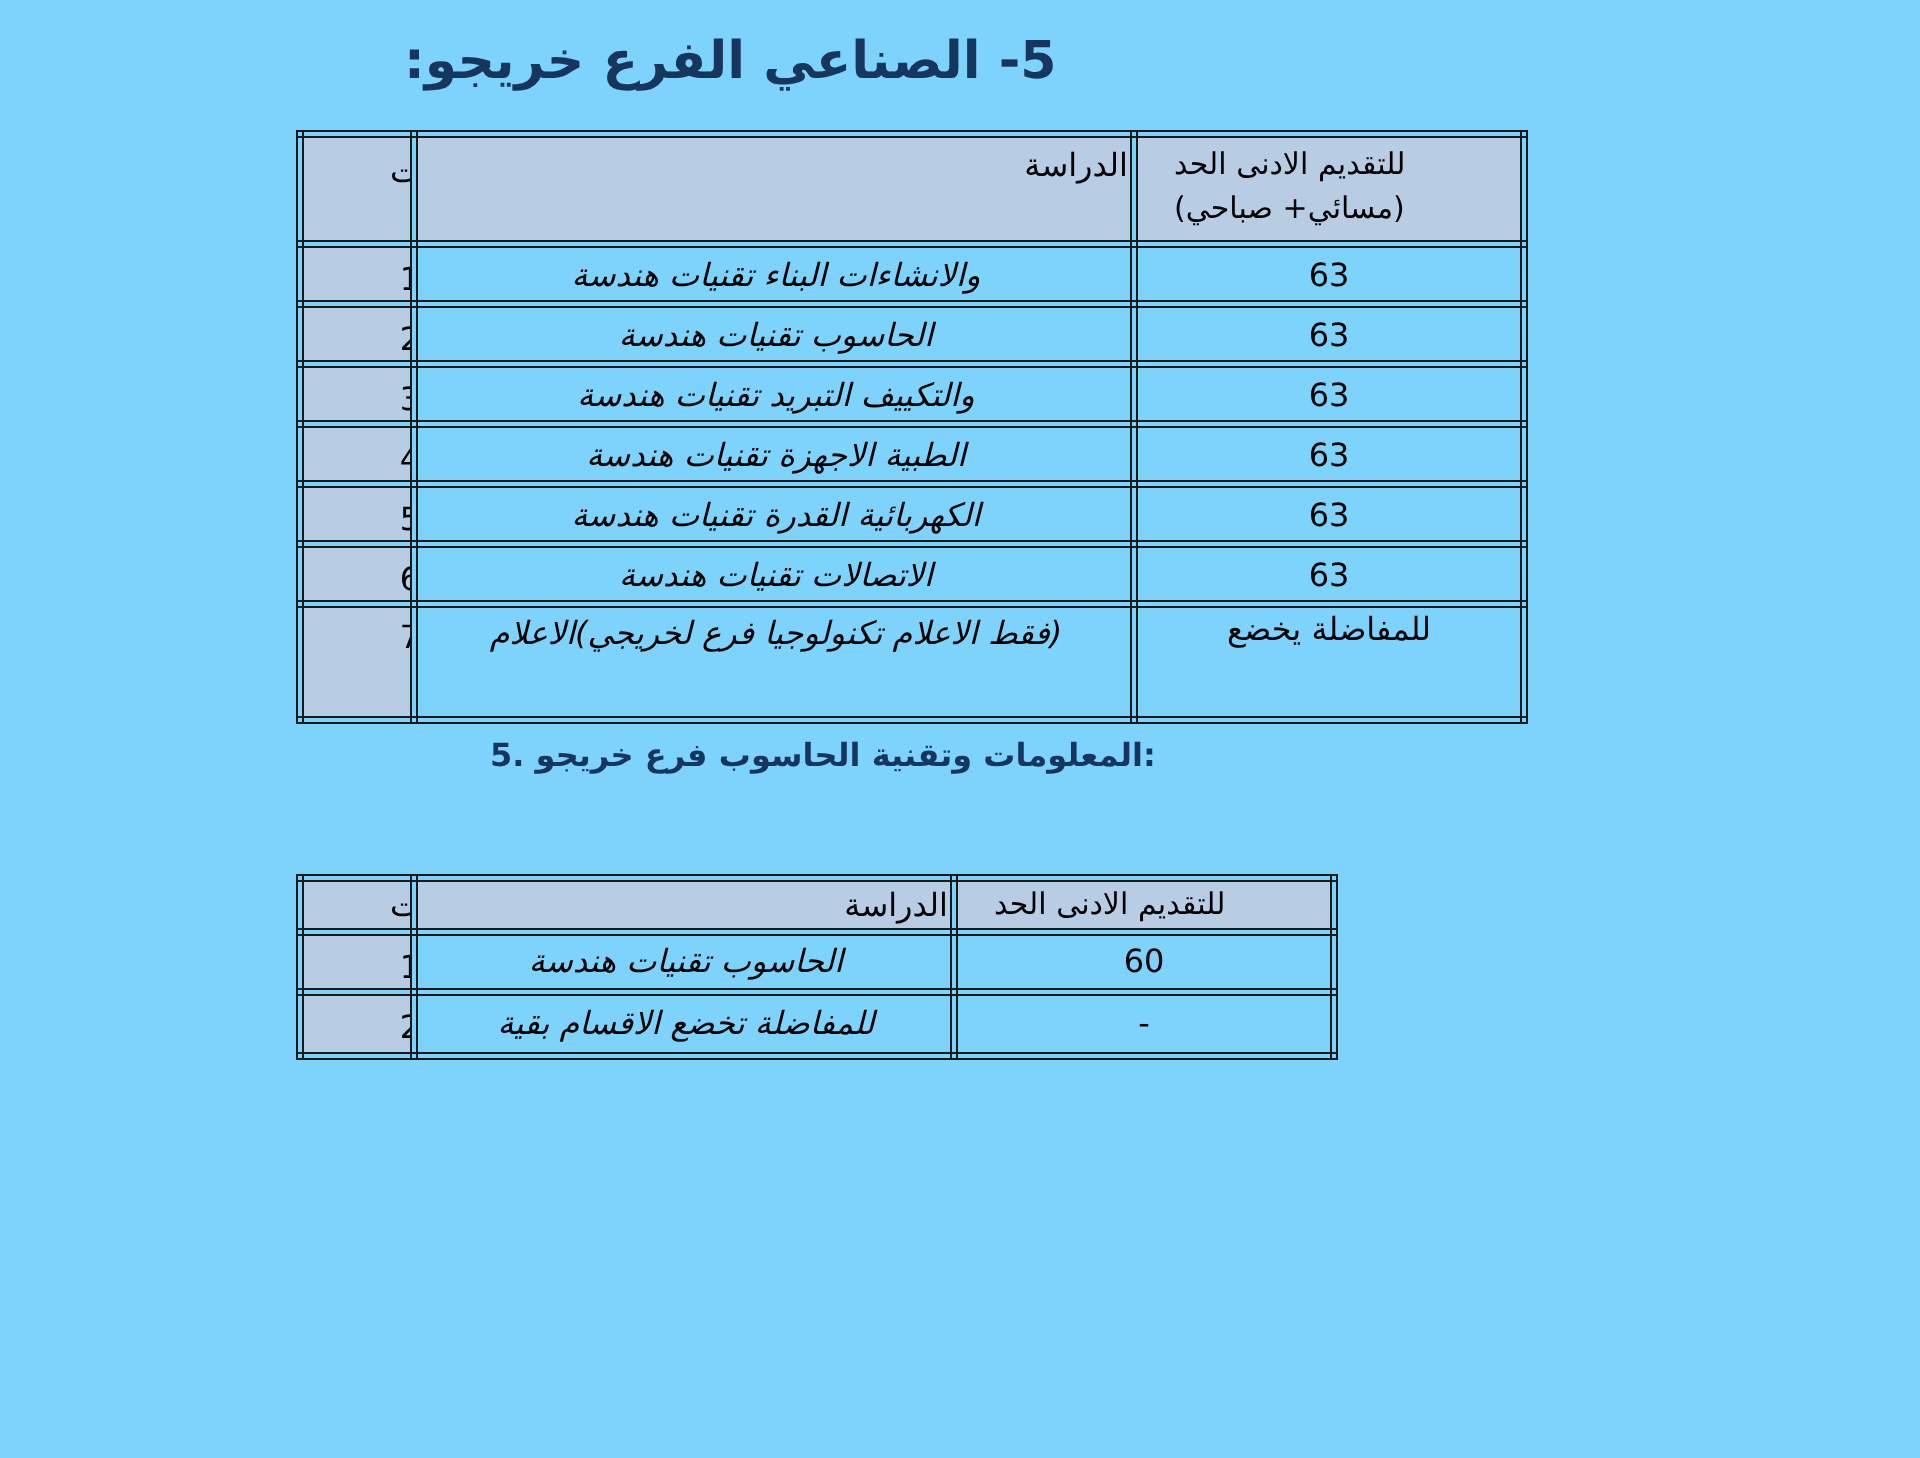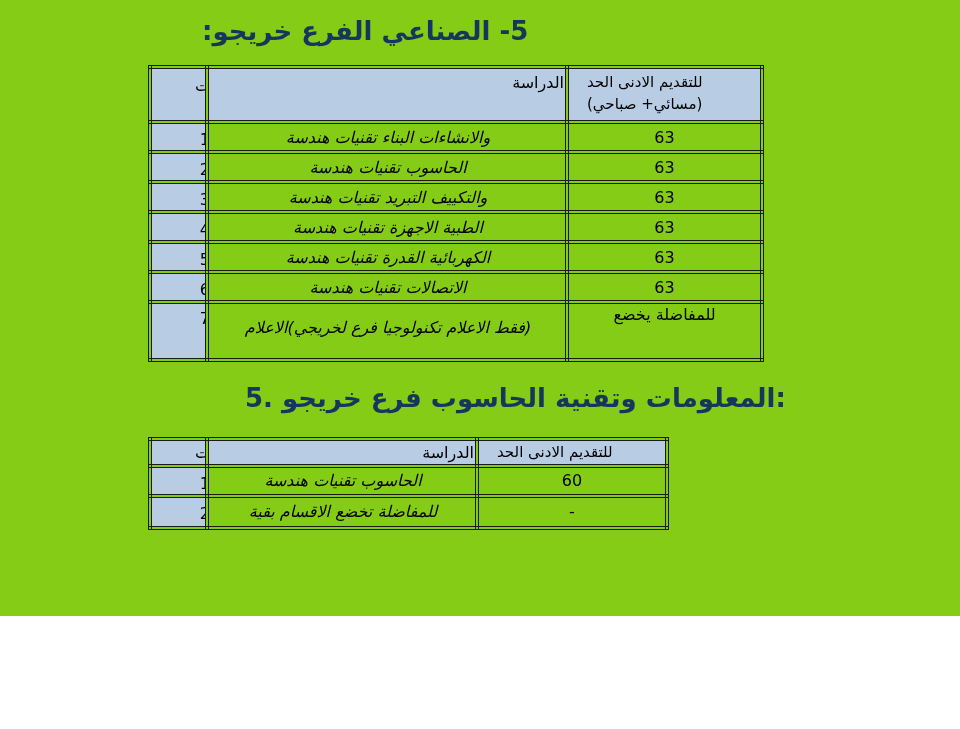--- a/index.html
+++ b/index.html
@@ -1,35 +1,35 @@
 <!DOCTYPE html>
 <html><head>
 <meta charset="utf-8">
 <style>
   html,body{margin:0;padding:0;background:#ffffff;}
   .canvas{
     position:relative;
-    width:960px;height:616px;
-    background:#84cc16;
+    width:960px;height:729px;
+    background:#7dd3fc;
     font-family:"DejaVu Sans",sans-serif;
     overflow:hidden;
   }
   
   [data-bind-mirror]{direction:ltr;unicode-bidi:isolate;}
   [data-bind-mirror] bdi{unicode-bidi:isolate;}
 
   .heading{
     position:absolute;
     font-weight:bold;
     color:#17365d;
     white-space:nowrap;
     margin:0;
   }
   .h1{left:202px;top:16px;font-size:26px;}
-  .h2{left:245px;top:383px;font-size:26px;}
+  .h2{left:245px;top:368px;font-size:16px;}
 
   .tbl-wrap{position:absolute;}
   .t1{left:148px;top:65px;}
   .t2{left:148px;top:437px;}
 
   table{border-collapse:collapse;table-layout:fixed;}
   td{
     border:4px double #1a1a1a;
     padding:0;
     font-size:16px;
@@ -50,21 +50,21 @@
   .seq .hdr2{top:2px;}
   .seq .tall{top:5px;}
   .study{text-align:center;padding-left:2px;font-style:italic;}
   .study-hdr{text-align:right;padding-right:1px;vertical-align:top;padding-top:4px;}
   .min{text-align:center;margin-left:32px;}
   .min-hdr{
     text-align:left;vertical-align:top;
     padding:3px 0 0 18px;font-size:15px;line-height:1.45;
   }
   .row-tall td{vertical-align:top;}
-  .row-tall .study{padding-top:14px;}
+  .row-tall .study{padding-top:3px;}
   .row-tall .min{padding-top:1px;}
 
   
   .t1 .hrow{height:55px;}
   .t1 .drow{height:30px;}
   .t1 .drow-tall{height:58px;}
   .t2 .hrow{height:25px;}
   .t2 .drow1{height:30px;}
   .t2 .drow2{height:32px;}
 </style>

